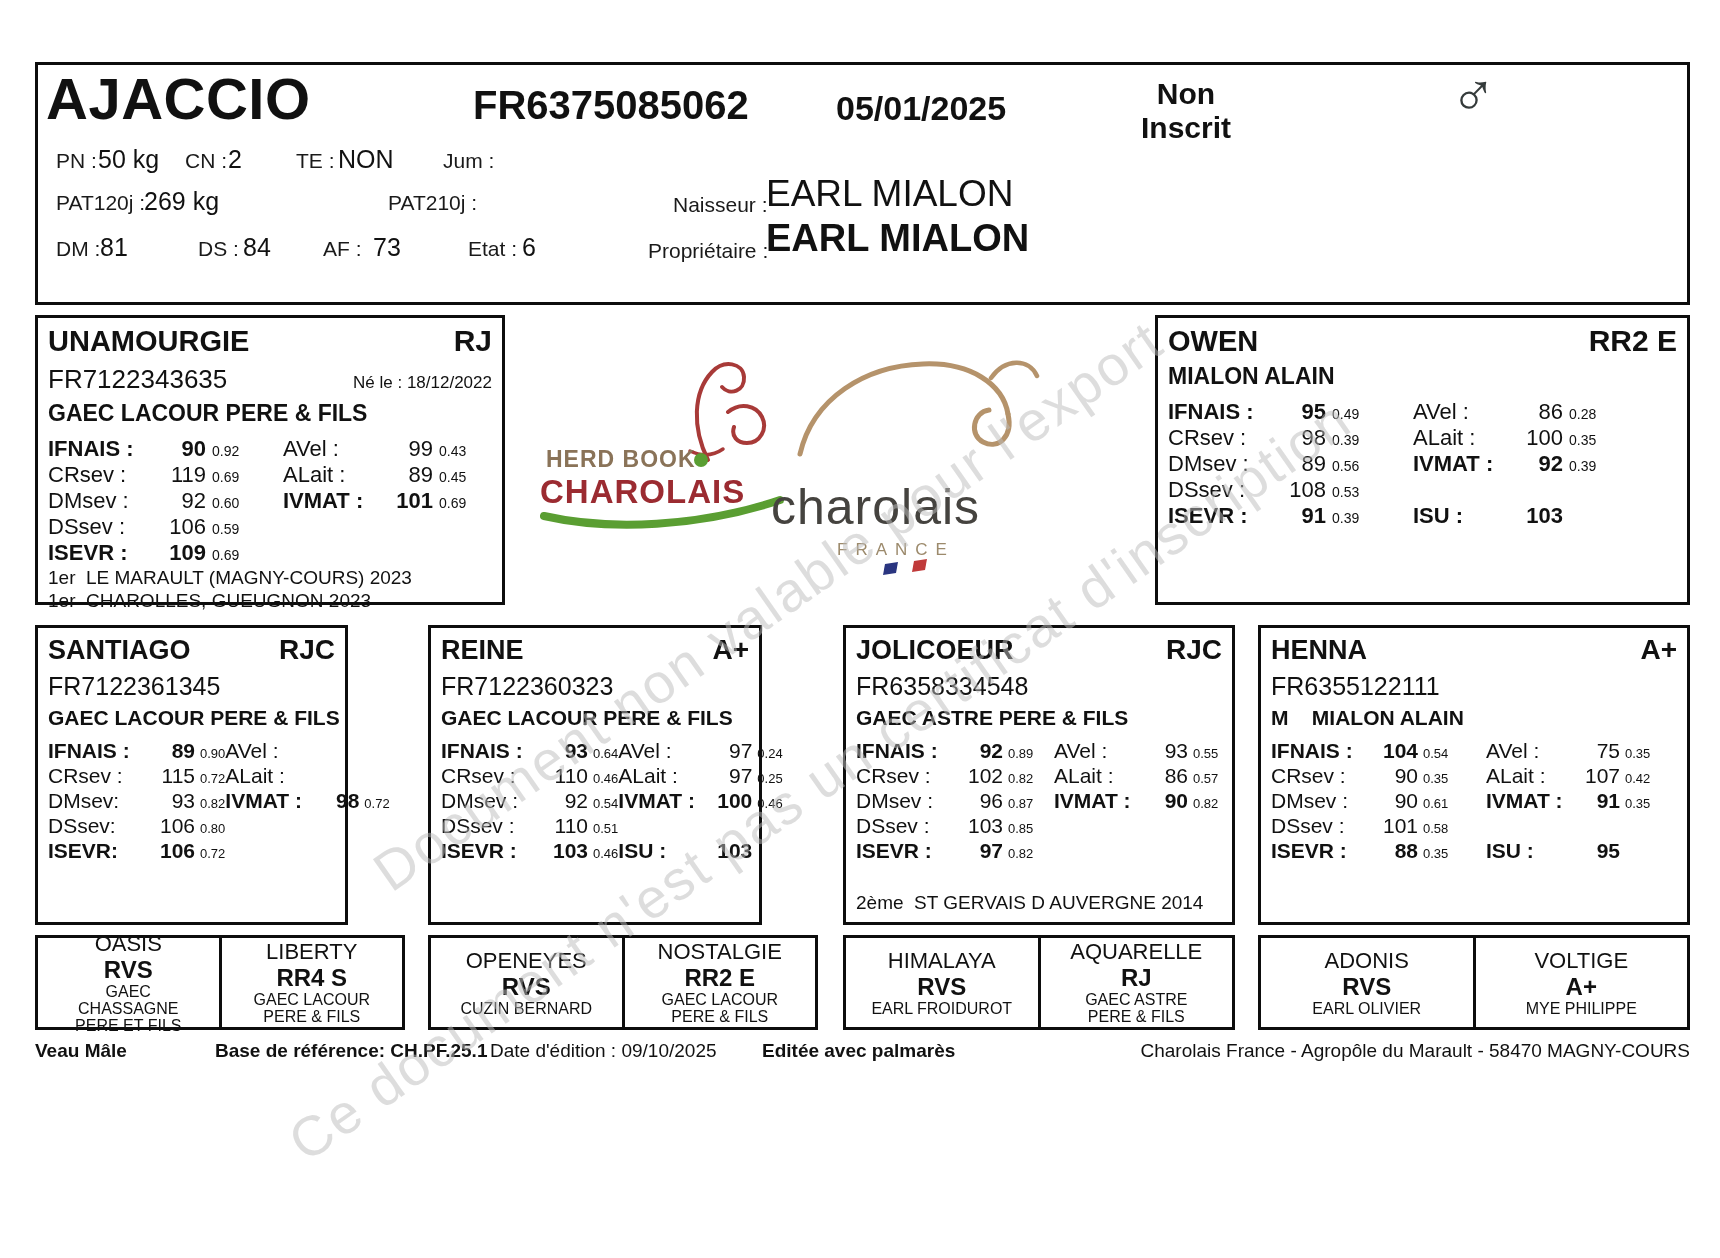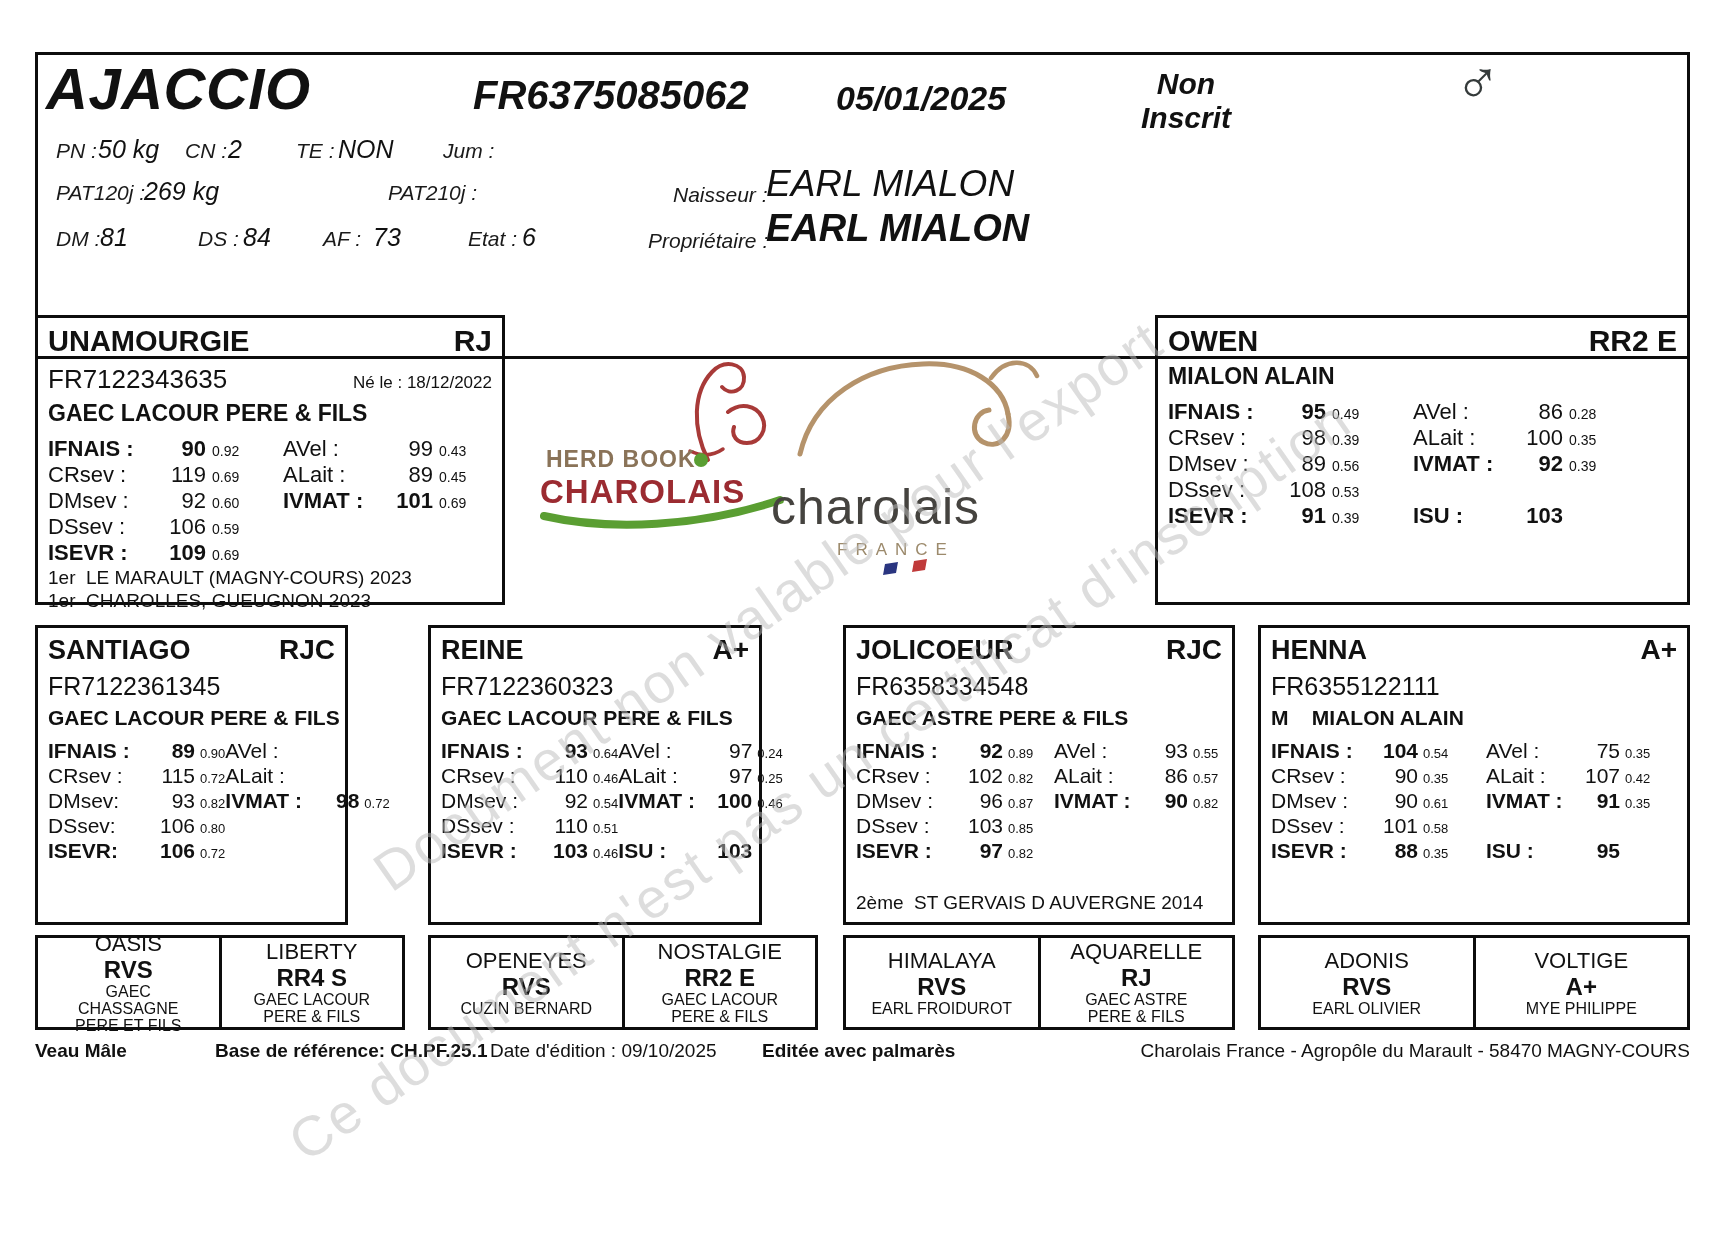--- a/index.html
+++ b/index.html
@@ -2,21 +2,21 @@
 <html><head>
 <meta charset="utf-8">
 <style>
   html,body{margin:0;padding:0;background:#ffffff;}
   body{width:1720px;height:1258px;overflow:hidden;font-family:"Liberation Sans",sans-serif;color:#111;}
   #page{position:relative;width:1720px;height:1258px;background:#fff;}
 
   .box{position:absolute;border:3px solid #0d0d0d;background:transparent;box-sizing:border-box;display:flex;flex-direction:column;}
 
   
-  #header-box{left:35px;top:52px;width:1655px;height:307px;display:block;font-style:italic;}
+  #header-box{left:35px;top:62px;width:1655px;height:243px;display:block;}
   #header-box span{position:absolute;white-space:pre;}
   .h-name{left:8px;top:0px;font-size:58px;font-weight:bold;letter-spacing:0.5px;}
   .h-id{left:435px;top:18px;font-size:40px;font-weight:bold;}
   .h-date{left:798px;top:24px;font-size:34px;font-weight:bold;}
   .h-status{left:1058px;top:12px;width:180px;text-align:center;font-size:30px;font-weight:bold;line-height:34px;position:absolute;}
   .h-sex{left:1412px;top:-8px;font-size:62px;font-weight:bold;color:#353b3b;}
   .h-lab{font-size:21px;color:#1a1a1a;}
   .h-val{font-size:25px;}
   .h-bigval{font-size:37px;}
   .h-bigvalb{font-size:38px;font-weight:bold;}

